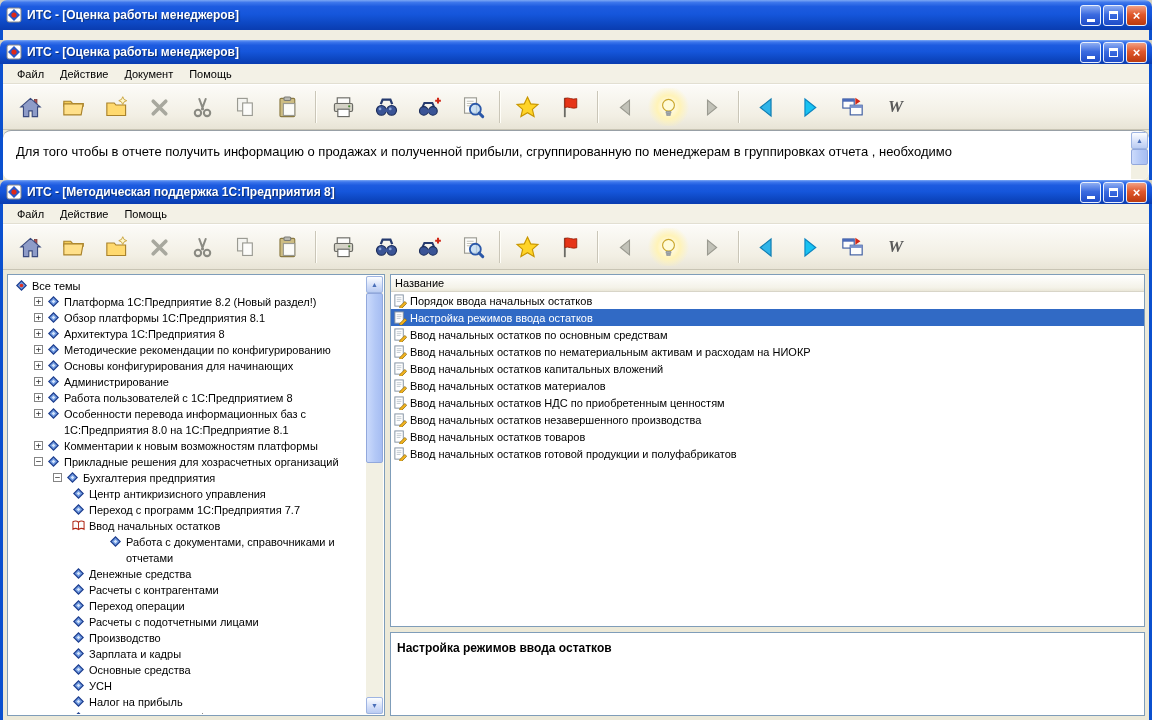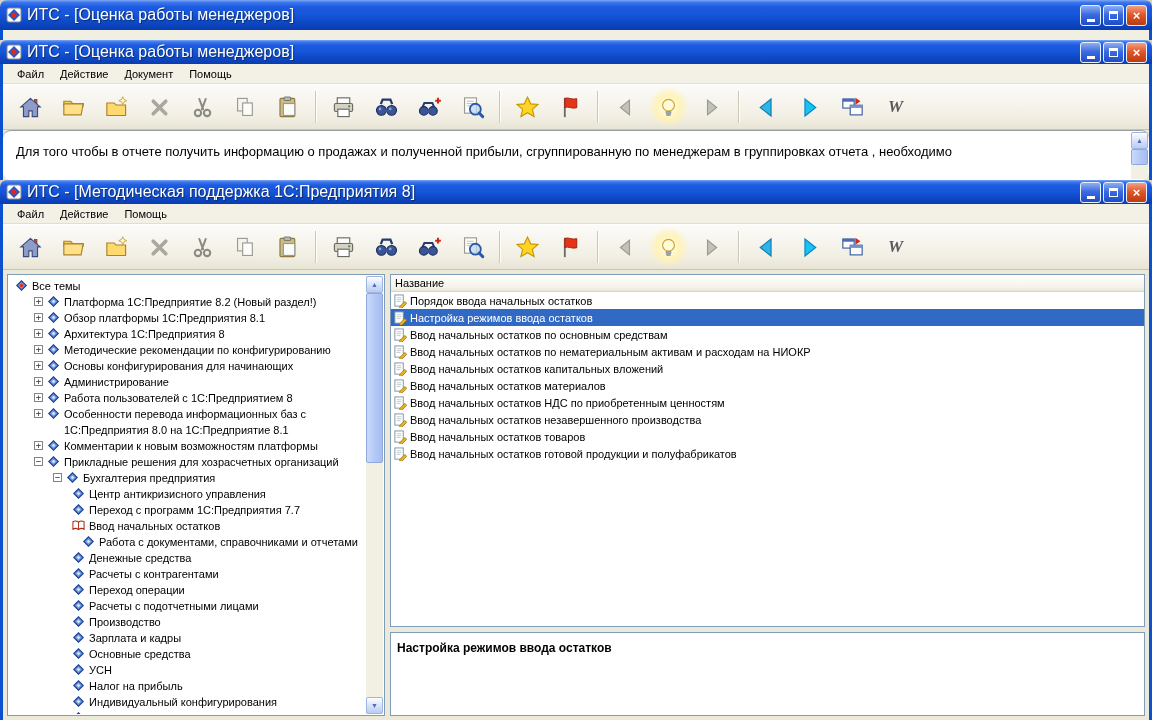--- a/index.html
+++ b/index.html
@@ -12,21 +12,21 @@
   .win2 { top:40px; height:140px; }
   .win3 { top:180px; bottom:0; }
 
   
   .titlebar {
     height:24px; display:flex; align-items:center; gap:5px; padding:0 5px 0 6px;
     border-radius:7px 7px 0 0;
     background:linear-gradient(180deg,var(--title_top,#7DA8F4) 0%,#3E77EC 8%,#1D5BE0 22%,var(--title_mid,#1556DB) 48%,#0D47C2 78%,var(--title_bottom,#0A3CB0) 100%);
   }
   .win1 .titlebar { height:30px; }
-  .titletext { flex:1; color:#fff; font-weight:normal; font-size:16px; white-space:nowrap; overflow:hidden;
+  .titletext { flex:1; color:#fff; font-weight:bold; font-size:12px; white-space:nowrap; overflow:hidden;
     text-shadow:1px 1px 1px #0A2A6A; }
   .appicon { width:16px; height:16px; flex:none; display:flex; }
   .appicon svg { width:16px; height:16px; }
   .winbtns { display:flex; gap:2px; flex:none; }
   .wbtn { width:21px; height:21px; border-radius:3px; border:1px solid #EAF0FD; display:flex; align-items:center; justify-content:center;
     background:linear-gradient(180deg,#8FAEF2 0%,#3B6BE0 45%,#1E4CC8 100%); color:#fff; padding:0; font-family:inherit; }
   .wbtn.close { background:linear-gradient(180deg,#F2A083 0%,#E0572B 45%,#BC3A0F 100%); font-size:13px; font-weight:bold; }
   .glyph-min { display:block; width:8px; height:3px; background:#fff; margin-top:10px; }
   .glyph-max { display:block; width:9px; height:9px; border:1px solid #fff; border-top-width:3px; }
 
@@ -665,21 +665,21 @@
               </div>
               <div class="trow" style="padding-left: 63px;">
                 <span class="ticn">
                   <svg viewBox="0 0 14 13">
                     <path d="M1 2.5C3 1.2 5.2 1.4 7 3c1.8-1.6 4-1.8 6-.5v8c-2-1.3-4.2-1.1-6 .5-1.8-1.6-4-1.8-6-.5z" fill="#FDFDFD" stroke="#B02818" stroke-width="1.1"></path>
                     <path d="M7 3v8" stroke="#B02818"></path>
                   </svg>
                 </span>
                 <span class="tlabel">Ввод начальных остатков</span>
               </div>
-              <div class="trow" style="padding-left: 73px;">
+              <div class="trow" style="padding-left: 100px;">
                 <span class="ticn">
                   <svg viewBox="0 0 13 13">
                     <rect x="3.2" y="3.2" width="6.6" height="6.6" transform="rotate(45 6.5 6.5)" fill="#6F9AE0" stroke="#1F3F8F" stroke-width="1.2"></rect>
                     <rect x="5.2" y="5.2" width="2.6" height="2.6" transform="rotate(45 6.5 6.5)" fill="#D8E6FA"></rect>
                   </svg>
                 </span>
                 <span class="tlabel">Работа с документами, справочниками и отчетами</span>
               </div>
               <div class="trow" style="padding-left: 63px;">
                 <span class="ticn">

